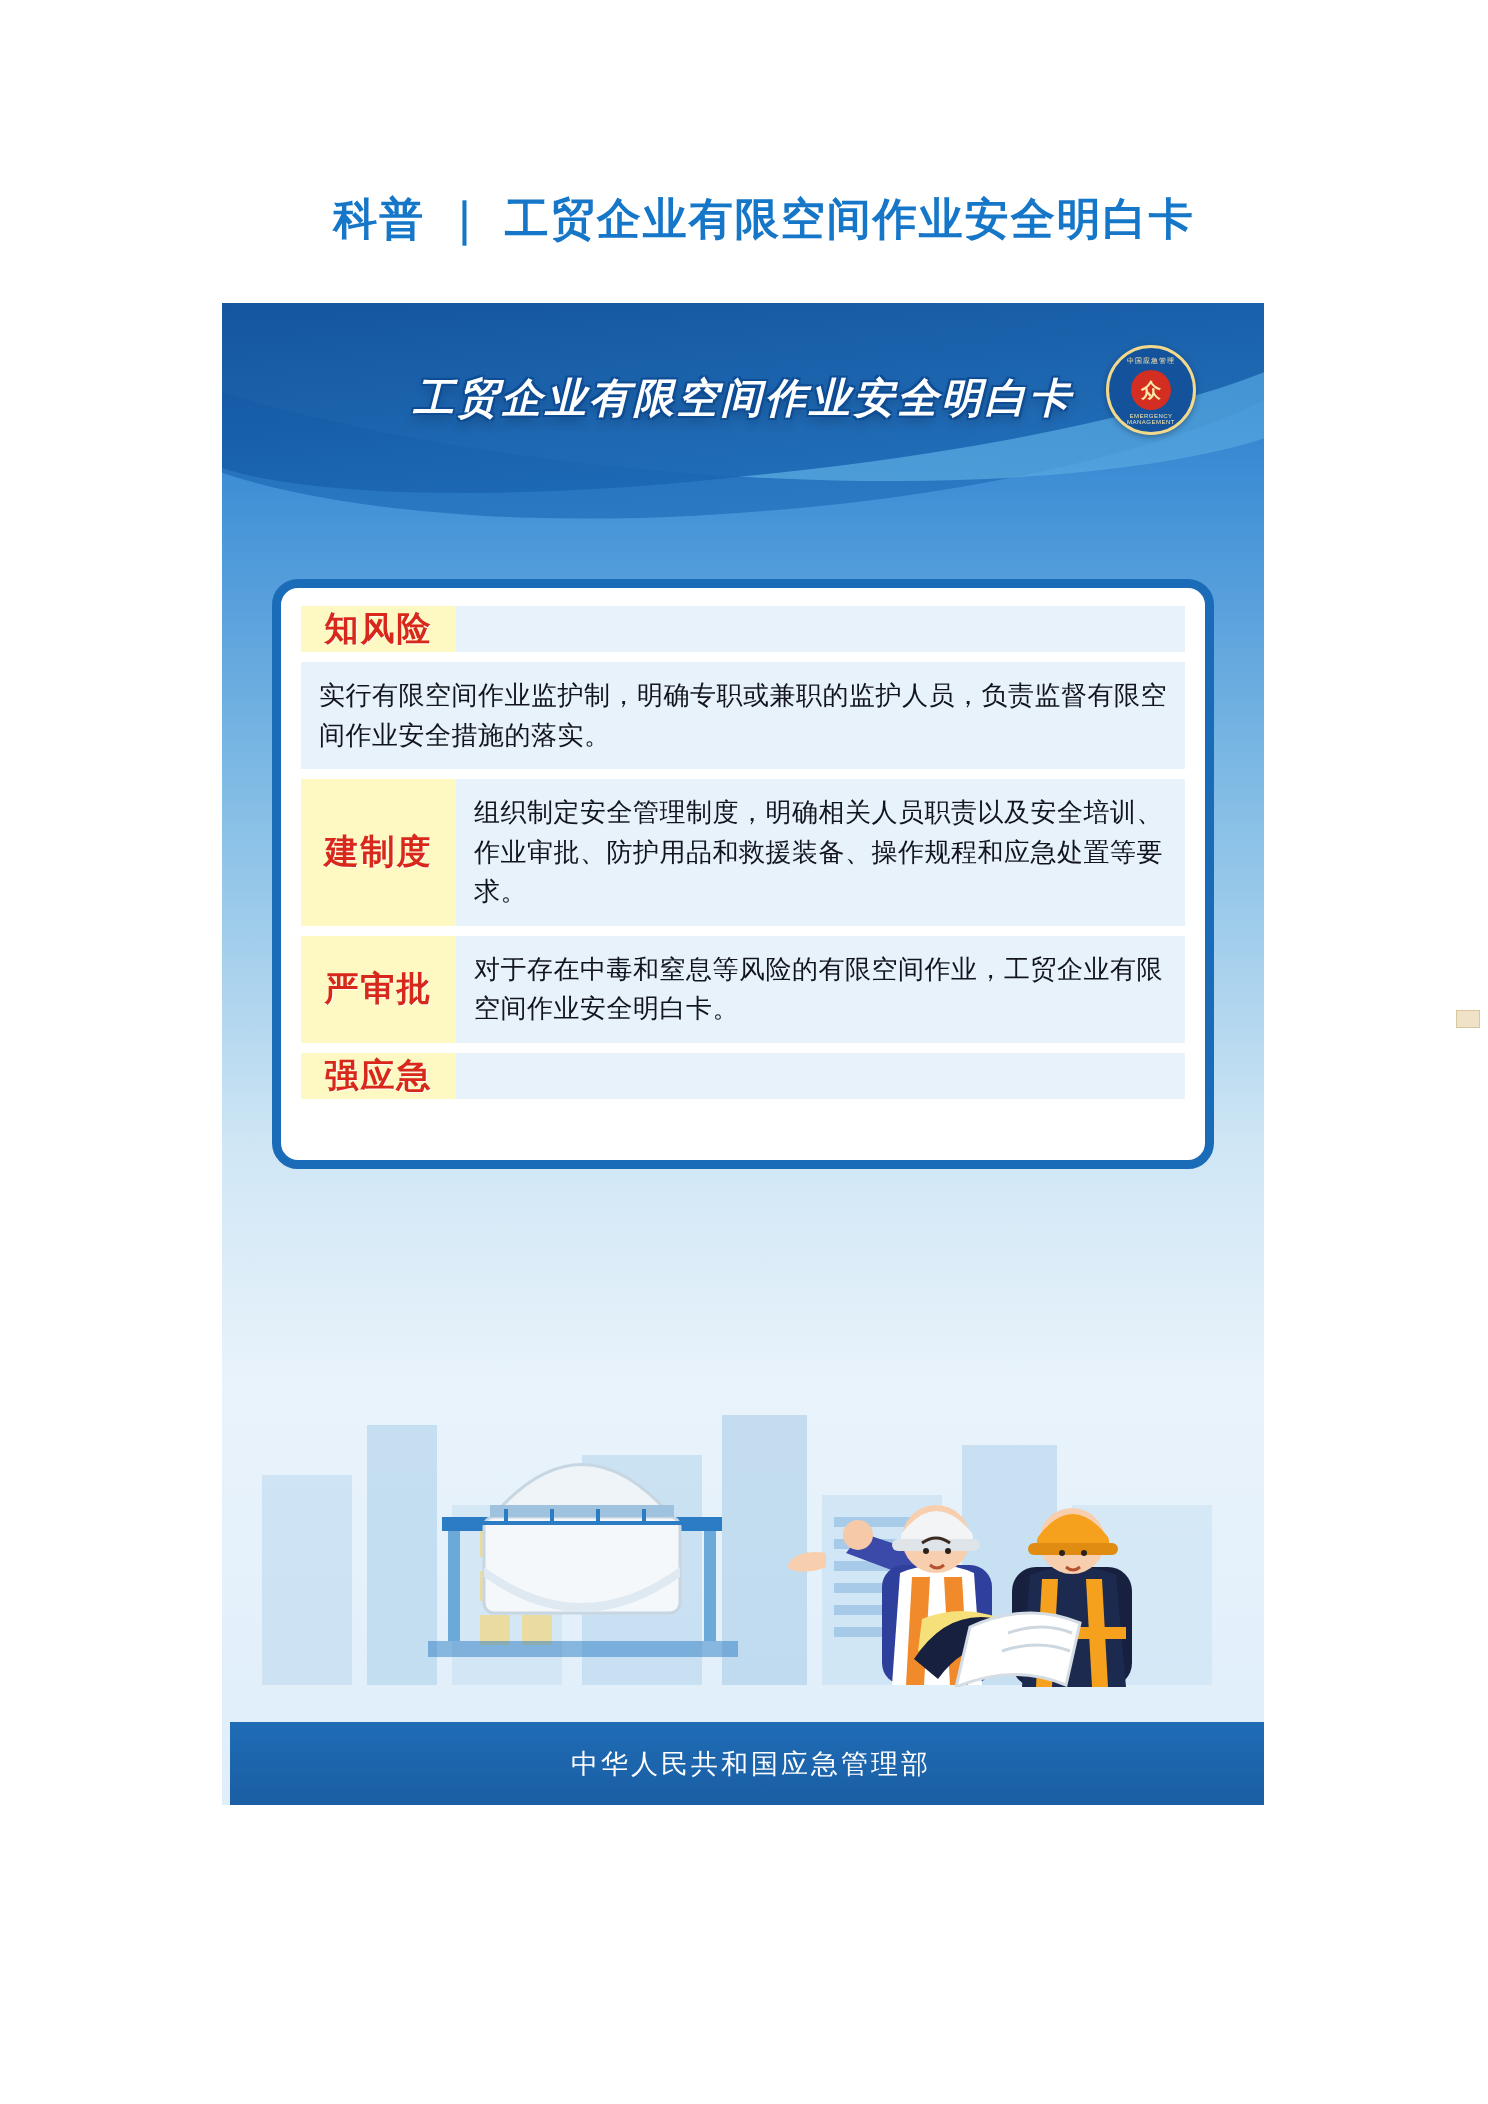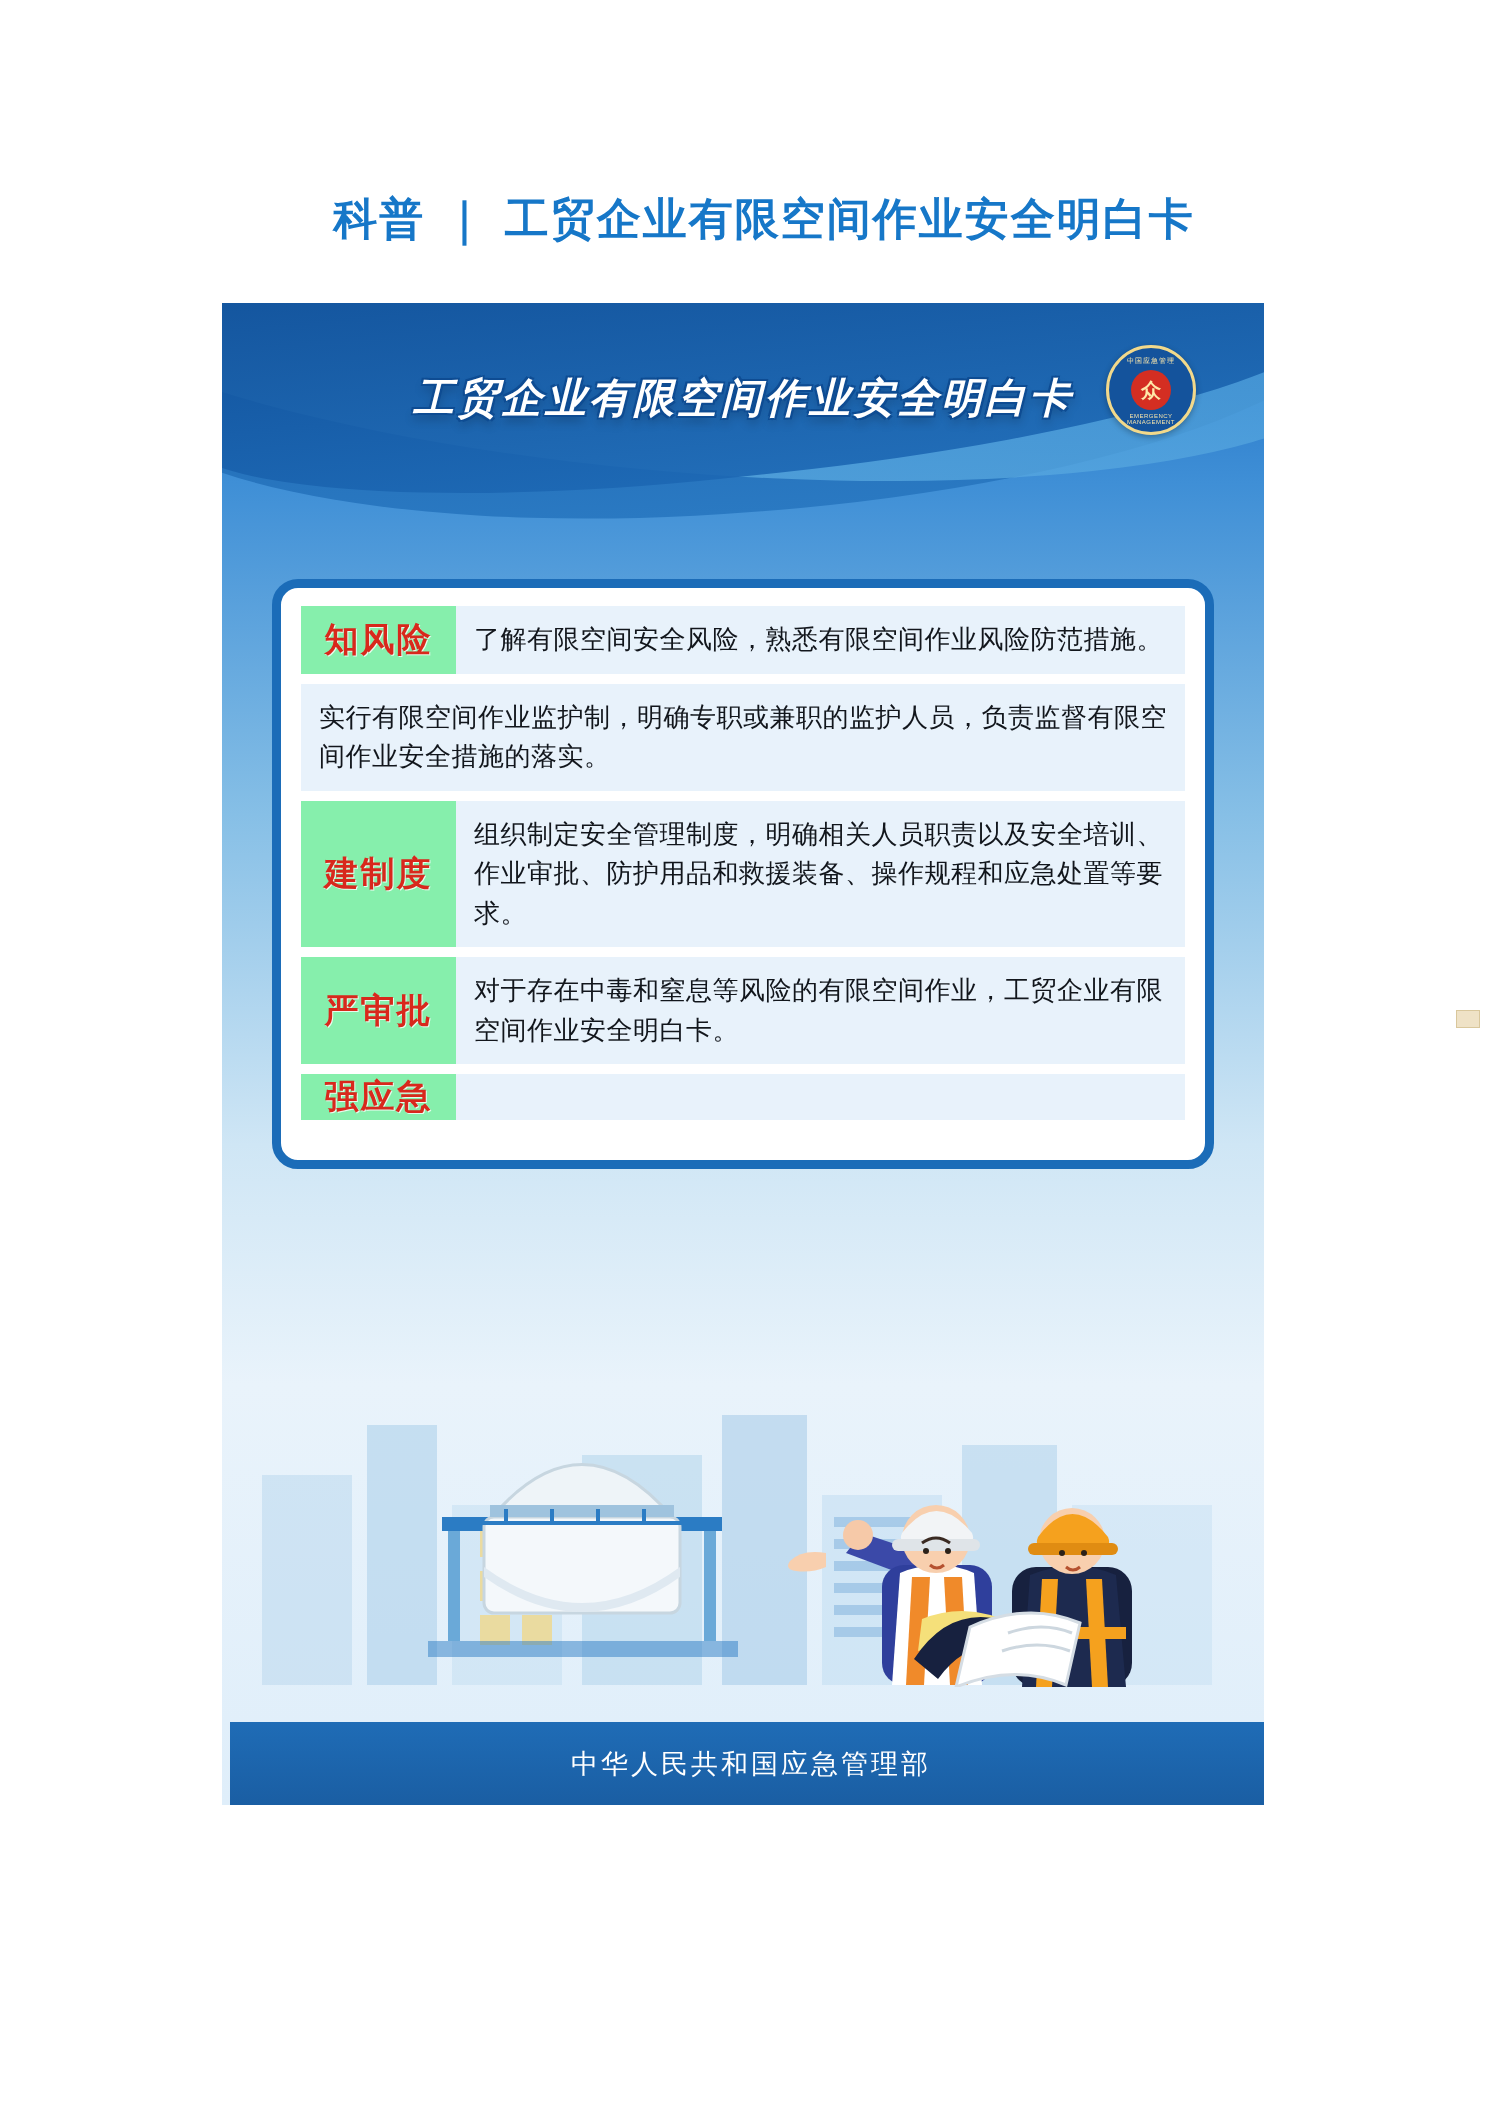--- a/index.html
+++ b/index.html
@@ -196,21 +196,21 @@
     flex-direction: column;
     gap: 10px;
   }
   .row {
     display: flex;
     align-items: stretch;
     background: #e8f2fb;
   }
   .row .tag {
     flex: 0 0 155px;
-    background: #86efac;
+    background: #fef9c3;
     display: flex;
     align-items: center;
     justify-content: center;
     font-family: "DejaVu Sans", sans-serif;
     font-weight: bold;
     font-size: 34px;
     letter-spacing: 2px;
     color: #d8281c;
     text-shadow: 1px 1px 0 rgba(255,255,255,.8);
   }
@@ -306,21 +306,20 @@
     <div class="ring-text">中国应急管理</div>
     <div class="core">众</div>
     <div class="ring-text-bottom">EMERGENCY MANAGEMENT</div>
   </div>
 
   <div class="card">
     <div class="rows">
 
       <div class="row">
         <div class="tag">知风险</div>
-        <div class="txt">了解有限空间安全风险，熟悉有限空间作业风险防范措施。</div>
       </div>
 
       <div class="row">
         <div class="txt">实行有限空间作业监护制，明确专职或兼职的监护人员，负责监督有限空间作业安全措施的落实。</div>
       </div>
 
       <div class="row">
         <div class="tag">建制度</div>
         <div class="txt">组织制定安全管理制度，明确相关人员职责以及安全培训、作业审批、防护用品和救援装备、操作规程和应急处置等要求。</div>
       </div>

